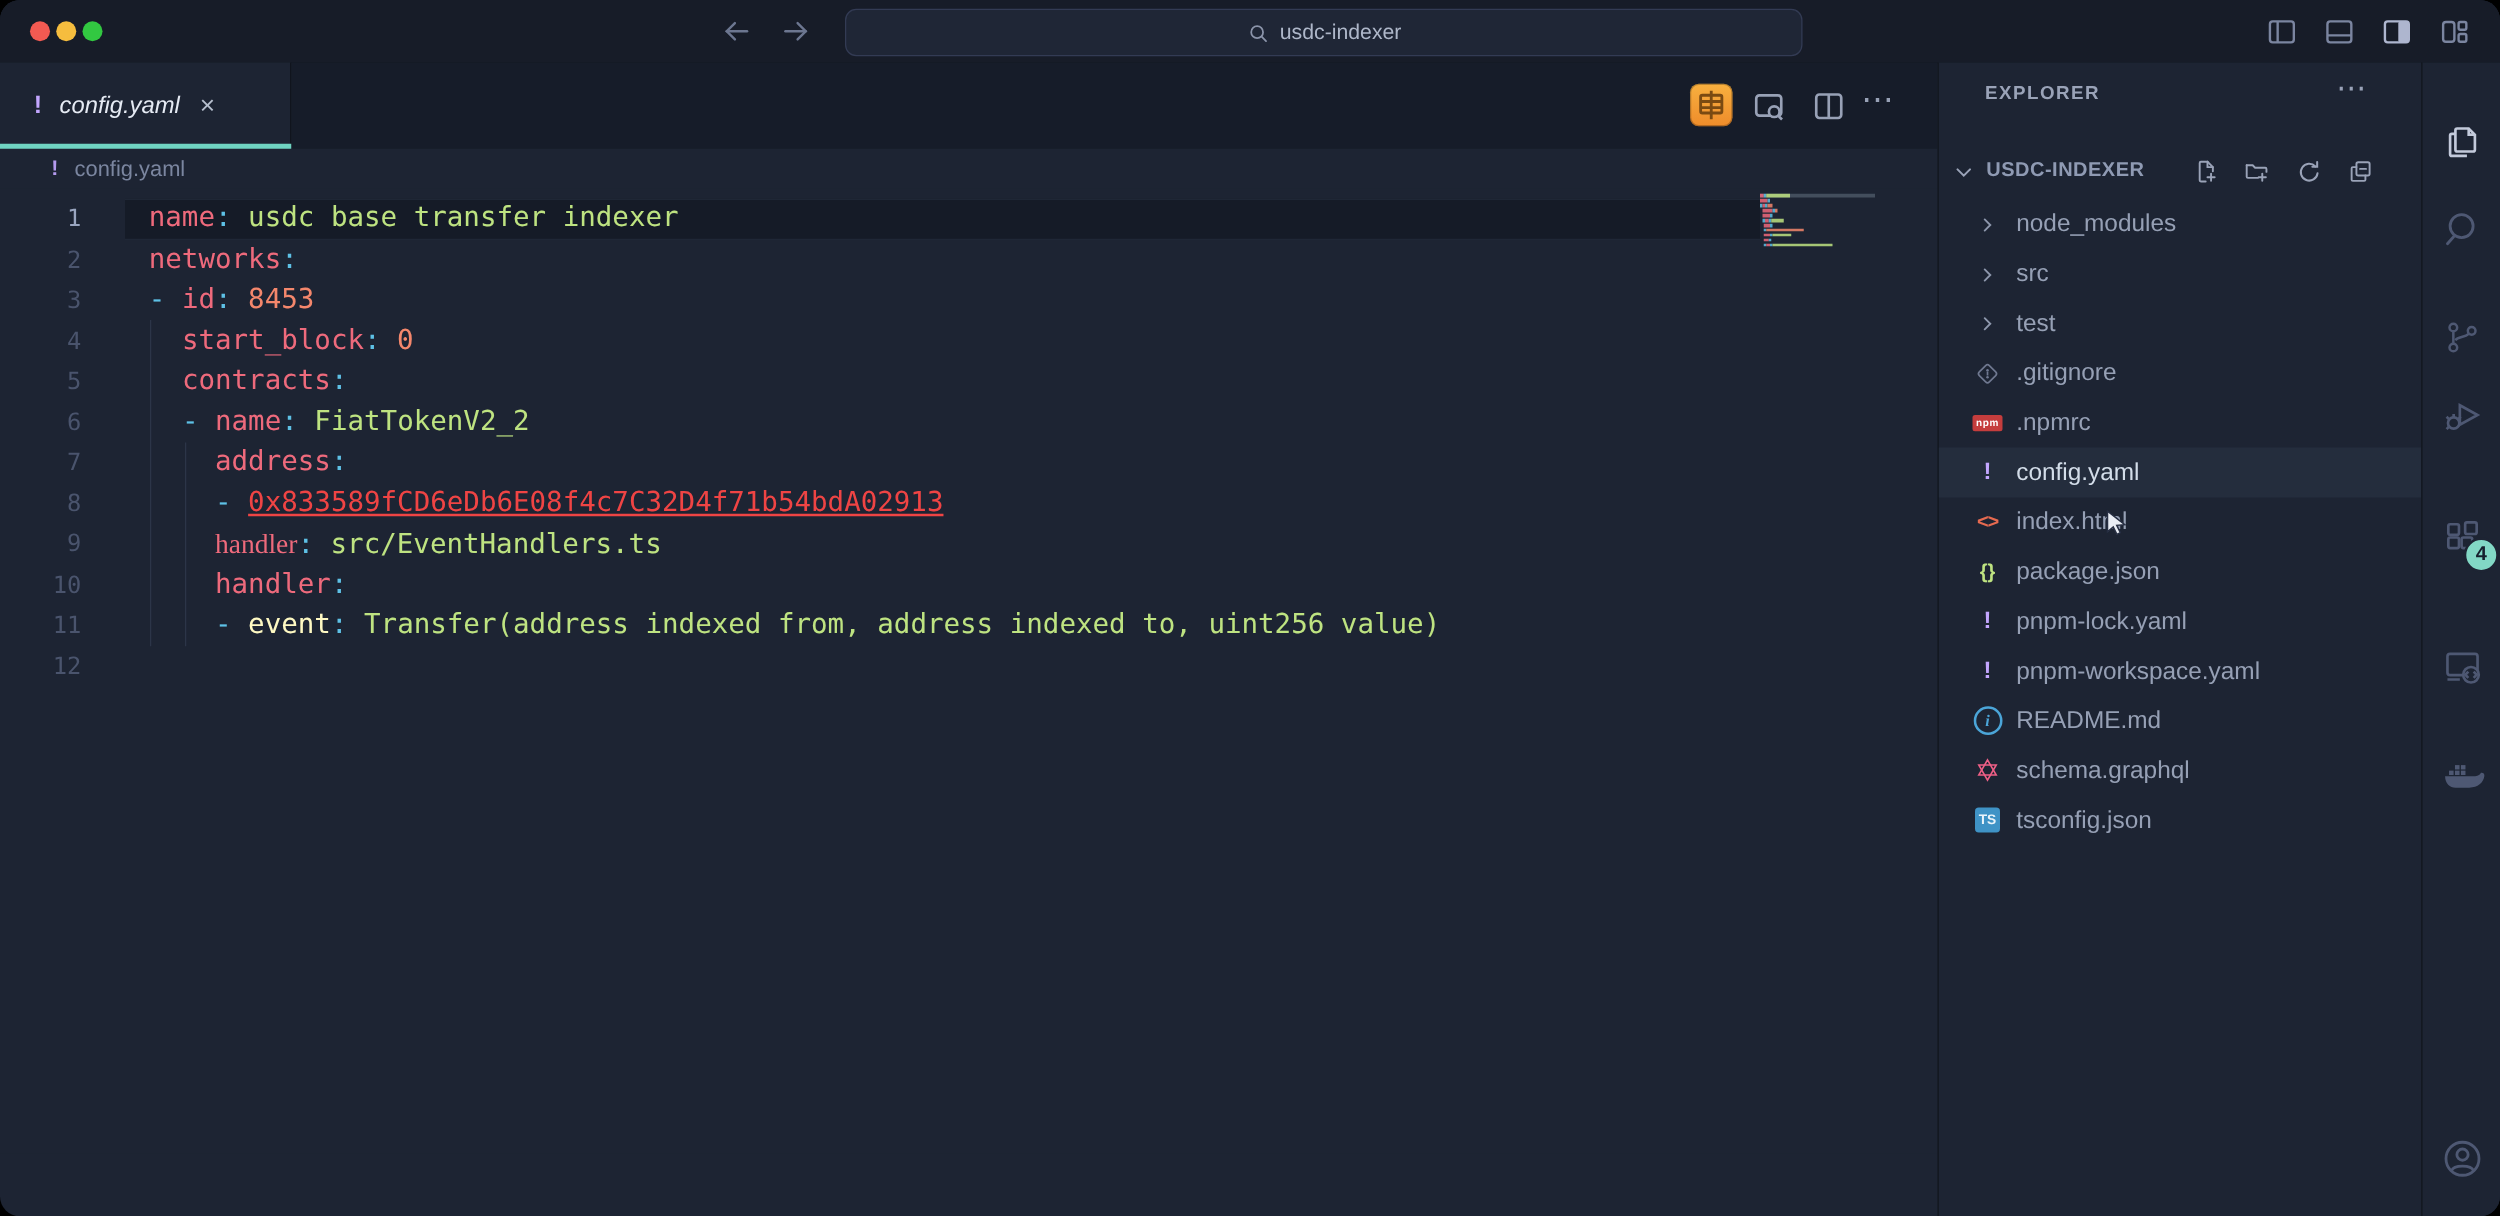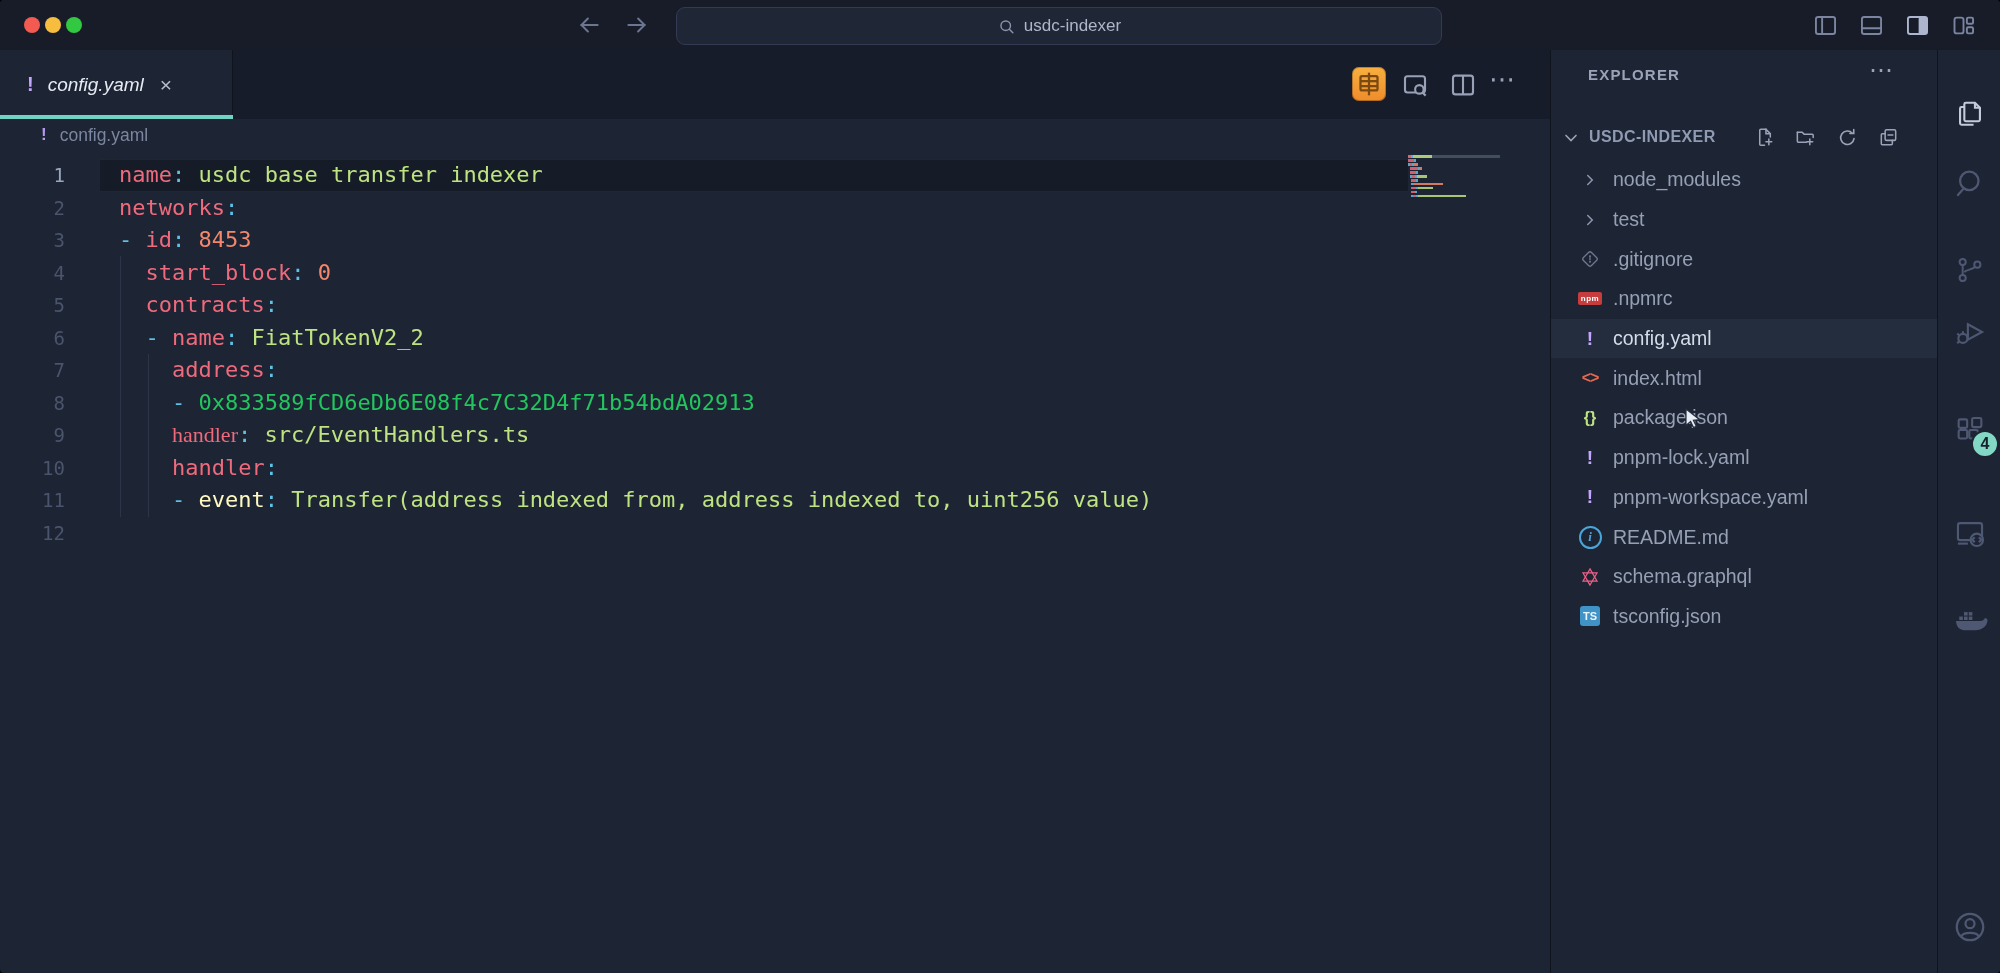--- a/index.html
+++ b/index.html
@@ -1,17 +1,17 @@
 <!DOCTYPE html>
 <html><head>
 <meta charset="utf-8">
 <style>
   html,body{margin:0;padding:0;background:#000;}
   body{font-family:"Liberation Sans", sans-serif; -webkit-font-smoothing:antialiased;}
-  .window{position:relative;width:2000px;height:973px;background:#1d2433;border-radius:4px;overflow:hidden;}
+  .window{position:relative;width:2000px;height:973px;background:#1d2433;border-radius:16px;overflow:hidden;}
 
   
   .titlebar{position:absolute;left:0;top:0;width:2000px;height:50px;background:#171c28;border-bottom:1px solid #10141d;}
   .dot{position:absolute;top:17px;width:16px;height:16px;border-radius:50%;}
   .nav-arrow{position:absolute;top:12px;width:26px;height:26px;color:#6c7690;}
   .searchbox{position:absolute;left:676px;top:7px;width:764px;height:36px;background:#1f2636;border:1px solid #333b54;border-radius:9px;display:flex;align-items:center;justify-content:center;gap:8px;color:#aeb7c9;font-size:17px;}
   .tb-icon{position:absolute;top:12px;width:27px;height:27px;color:#7b85a0;}
 
   
   .tabbar{position:absolute;left:0;top:50px;width:1550px;height:69px;background:#161c29;}
@@ -174,21 +174,21 @@
     <div class="guide" style="left:120px;top:105px;height:261px;"></div>
     <div class="guide" style="left:148px;top:203px;height:163px;"></div>
     <div class="code" id="code">
         <div class="code-line"><div class="cur-band"></div><span class="ln" style="color: rgb(154, 166, 192);">1</span><span class="ltext"><span style="color: rgb(238, 106, 124);">name</span><span style="color: rgb(94, 193, 230);">:</span><span style="color: rgb(190, 227, 129);"> usdc base transfer indexer</span></span></div>
         <div class="code-line"><span class="ln">2</span><span class="ltext"><span style="color: rgb(238, 106, 124);">networks</span><span style="color: rgb(94, 193, 230);">:</span></span></div>
         <div class="code-line"><span class="ln">3</span><span class="ltext"><span style="color: rgb(94, 193, 230);">- </span><span style="color: rgb(238, 106, 124);">id</span><span style="color: rgb(94, 193, 230);">:</span><span style="color: rgb(244, 135, 108);"> 8453</span></span></div>
         <div class="code-line"><span class="ln">4</span><span class="ltext"><span style="color: transparent;">  </span><span style="color: rgb(238, 106, 124);">start_block</span><span style="color: rgb(94, 193, 230);">:</span><span style="color: rgb(244, 135, 108);"> 0</span></span></div>
         <div class="code-line"><span class="ln">5</span><span class="ltext"><span style="color: transparent;">  </span><span style="color: rgb(238, 106, 124);">contracts</span><span style="color: rgb(94, 193, 230);">:</span></span></div>
         <div class="code-line"><span class="ln">6</span><span class="ltext"><span style="color: transparent;">  </span><span style="color: rgb(94, 193, 230);">- </span><span style="color: rgb(238, 106, 124);">name</span><span style="color: rgb(94, 193, 230);">:</span><span style="color: rgb(190, 227, 129);"> FiatTokenV2_2</span></span></div>
         <div class="code-line"><span class="ln">7</span><span class="ltext"><span style="color: transparent;">    </span><span style="color: rgb(238, 106, 124);">address</span><span style="color: rgb(94, 193, 230);">:</span></span></div>
-        <div class="code-line"><span class="ln">8</span><span class="ltext"><span style="color: transparent;">    </span><span style="color: rgb(94, 193, 230);">- </span><span style="color: #22c55e;">0x833589fCD6eDb6E08f4c7C32D4f71b54bdA02913</span></span></div>
+        <div class="code-line"><span class="ln">8</span><span class="ltext"><span style="color: transparent;">    </span><span style="color: rgb(94, 193, 230);">- </span><span style="color: #ef4444; text-decoration: underline;">0x833589fCD6eDb6E08f4c7C32D4f71b54bdA02913</span></span></div>
         <div class="code-line"><span class="ln">9</span><span class="ltext"><span style="color: transparent;">    </span><span style="color: rgb(238, 106, 124); font-family: Liberation Serif, serif;">handler</span><span style="color: rgb(94, 193, 230);">:</span><span style="color: rgb(190, 227, 129);"> src/EventHandlers.ts</span></span></div>
         <div class="code-line"><span class="ln">10</span><span class="ltext"><span style="color: transparent;">    </span><span style="color: rgb(238, 106, 124);">handler</span><span style="color: rgb(94, 193, 230);">:</span></span></div>
         <div class="code-line"><span class="ln">11</span><span class="ltext"><span style="color: transparent;">    </span><span style="color: rgb(94, 193, 230);">- </span><span style="color: #fef9c3;">event</span><span style="color: rgb(94, 193, 230);">:</span><span style="color: rgb(190, 227, 129);"> Transfer(address indexed from, address indexed to, uint256 value)</span></span></div>
         <div class="code-line"><span class="ln">12</span><span class="ltext"></span></div>
       </div>
     <div class="minimap" id="minimap">
         <div class="mm-row mm-current"><span style="width: 2.88px; background: rgb(238, 106, 124);"></span><span style="width: 2px; background: rgb(94, 193, 230);"></span><span style="width: 19.44px; background: rgb(190, 227, 129);"></span></div>
         <div class="mm-row"><span style="width: 5.76px; background: rgb(238, 106, 124);"></span><span style="width: 2px; background: rgb(94, 193, 230);"></span></div>
         <div class="mm-row"><span style="width: 2px; background: rgb(94, 193, 230);"></span><span style="width: 2px; background: rgb(238, 106, 124);"></span><span style="width: 2px; background: rgb(94, 193, 230);"></span><span style="width: 3.6px; background: rgb(244, 135, 108);"></span></div>
         <div class="mm-row"><span style="width: 2px; background: transparent;"></span><span style="width: 7.92px; background: rgb(238, 106, 124);"></span><span style="width: 2px; background: rgb(94, 193, 230);"></span><span style="width: 2px; background: rgb(244, 135, 108);"></span></div>
@@ -254,20 +254,28 @@
             </svg>
           </span>
           <span class="tr-label">node_modules</span>
         </div>
         <div class="tree-row">
           <span class="tr-chevron">
             <svg viewBox="0 0 24 24" width="18" height="18" fill="none" stroke="currentColor" stroke-width="2" stroke-linecap="round">
               <path d="M9 6l6 6-6 6"></path>
             </svg>
           </span>
+          <span class="tr-label">src</span>
+        </div>
+        <div class="tree-row">
+          <span class="tr-chevron">
+            <svg viewBox="0 0 24 24" width="18" height="18" fill="none" stroke="currentColor" stroke-width="2" stroke-linecap="round">
+              <path d="M9 6l6 6-6 6"></path>
+            </svg>
+          </span>
           <span class="tr-label">test</span>
         </div>
         <div class="tree-row">
           <span class="tr-icon">
             <svg viewBox="0 0 24 24" width="20" height="20" fill="none" stroke="#6f7890" stroke-width="1.6">
               <rect x="5.2" y="5.2" width="13.6" height="13.6" rx="2.5" transform="rotate(45 12 12)"></rect>
               <circle cx="12" cy="8.6" r="1.2" fill="#6f7890" stroke="none"></circle>
               <circle cx="12" cy="15.4" r="1.2" fill="#6f7890" stroke="none"></circle>
               <path d="M12 9.8v3.8"></path>
             </svg>

